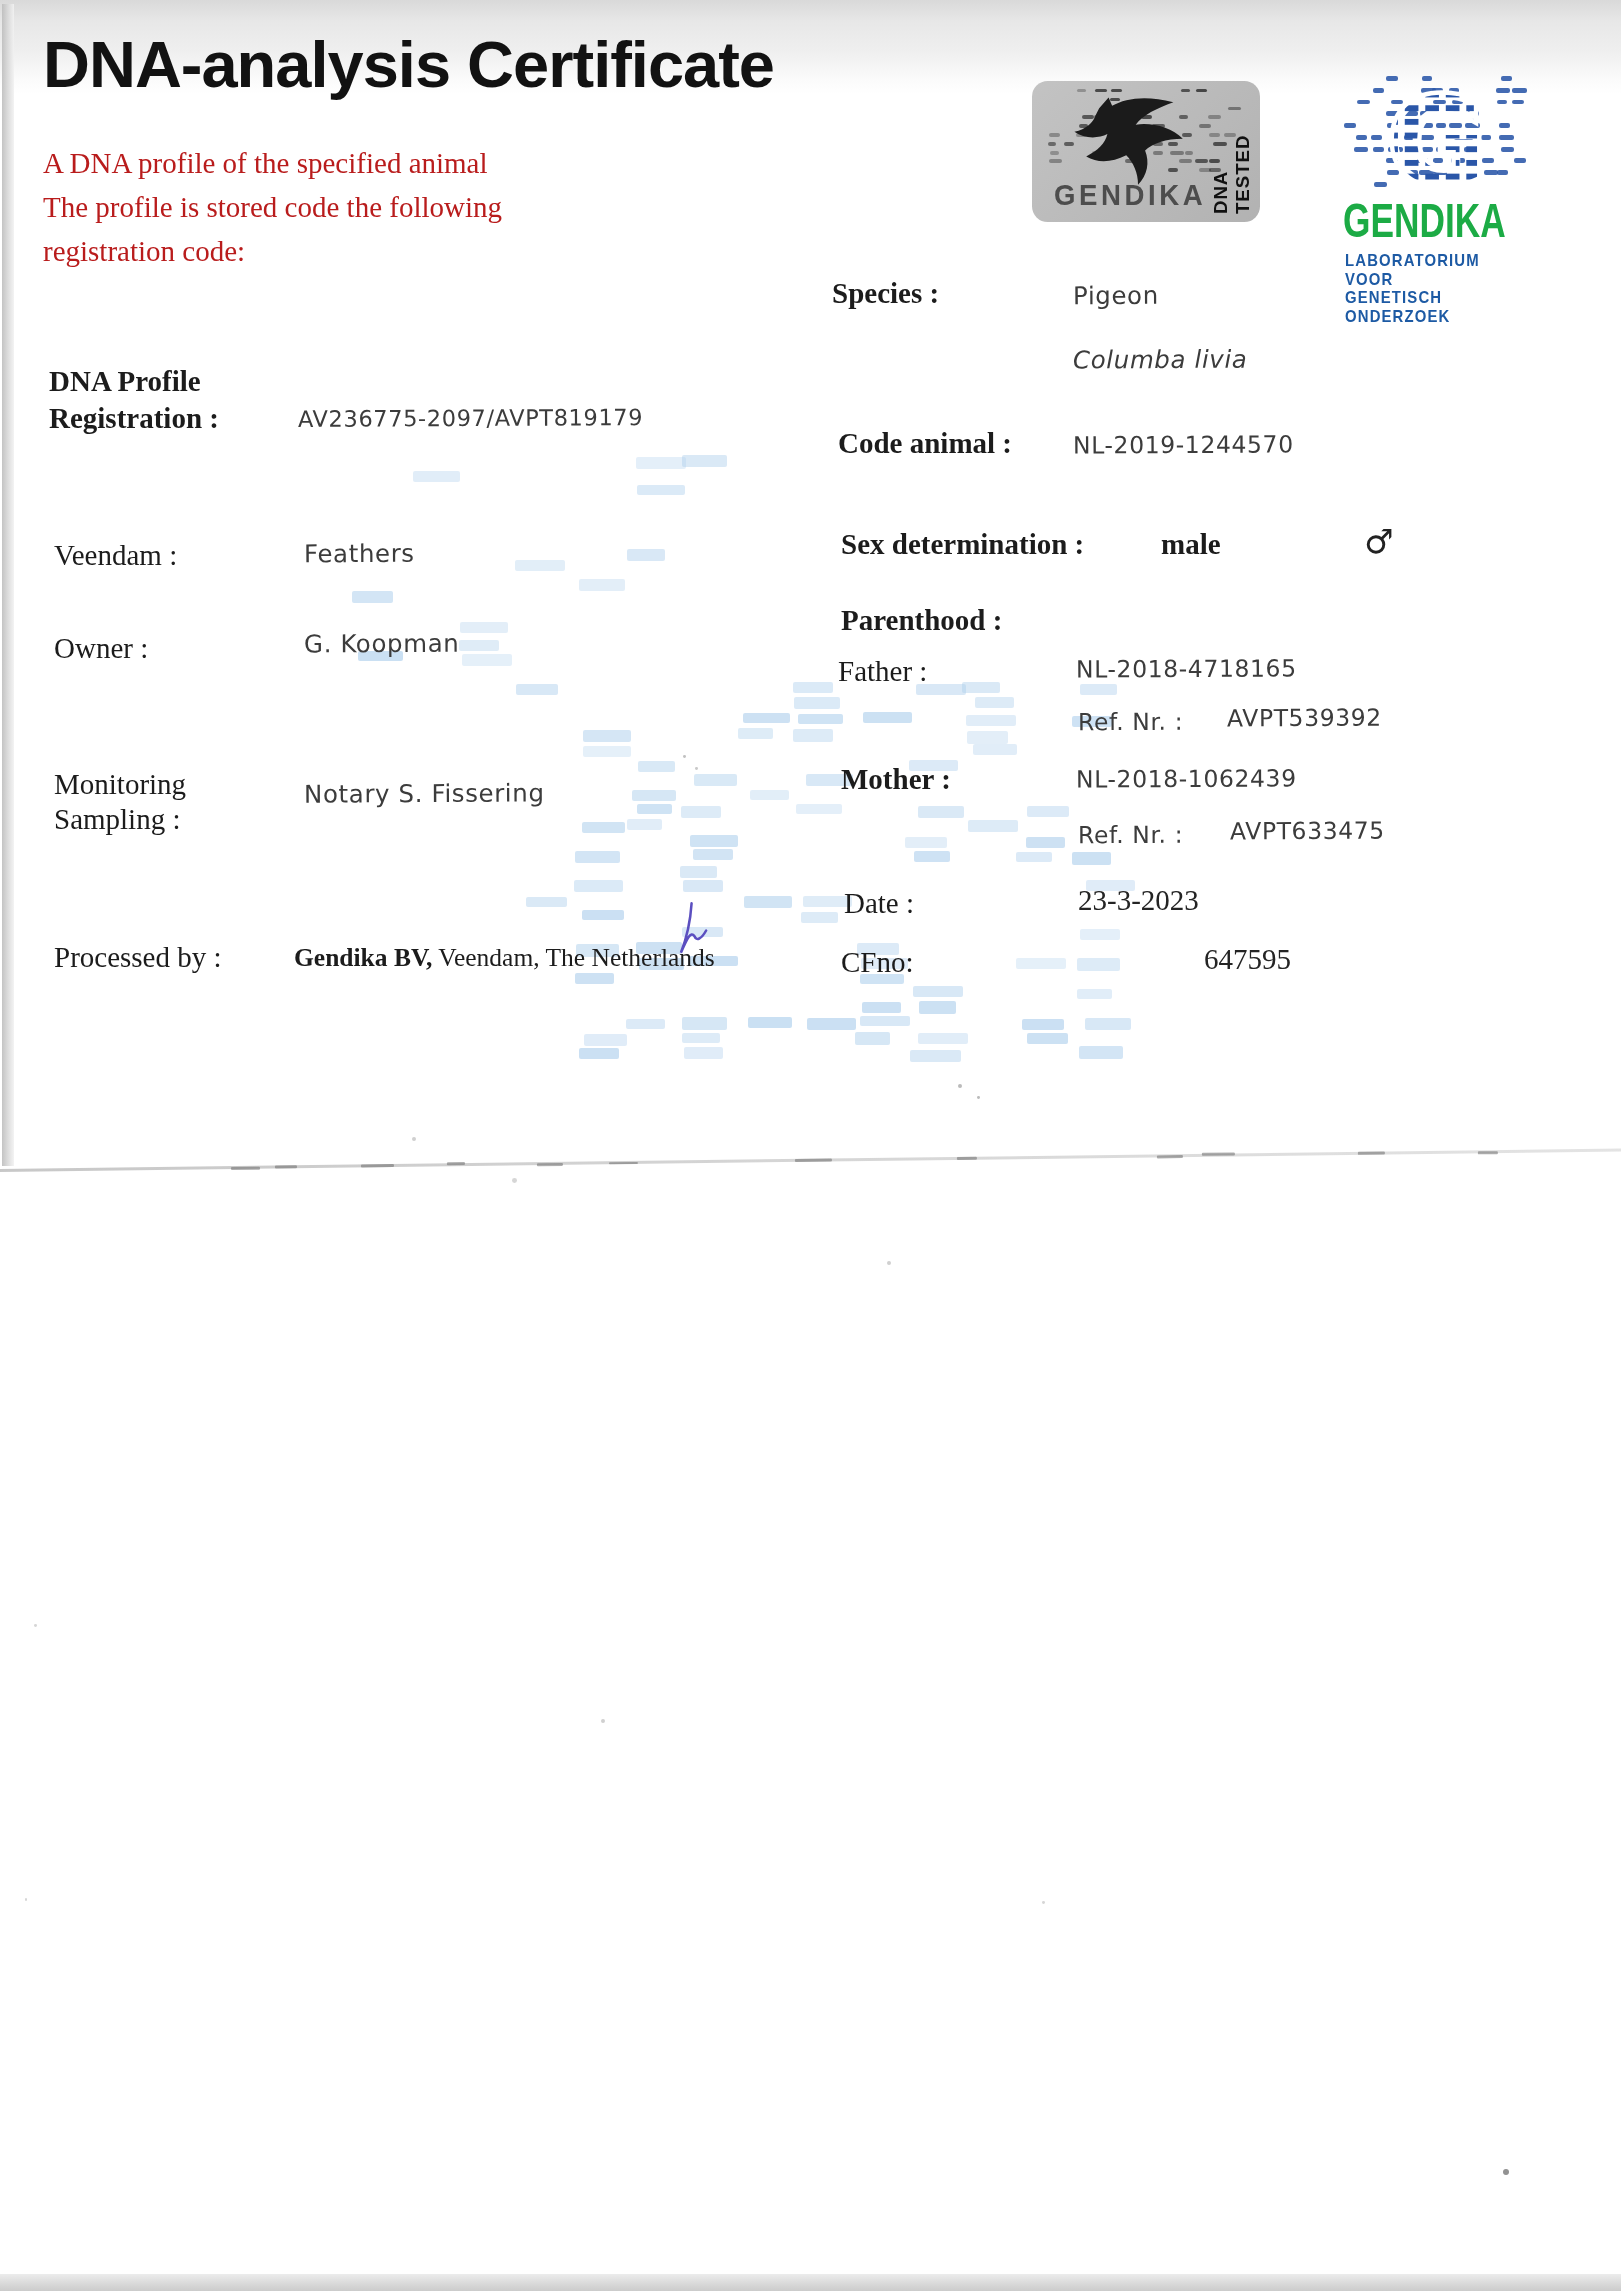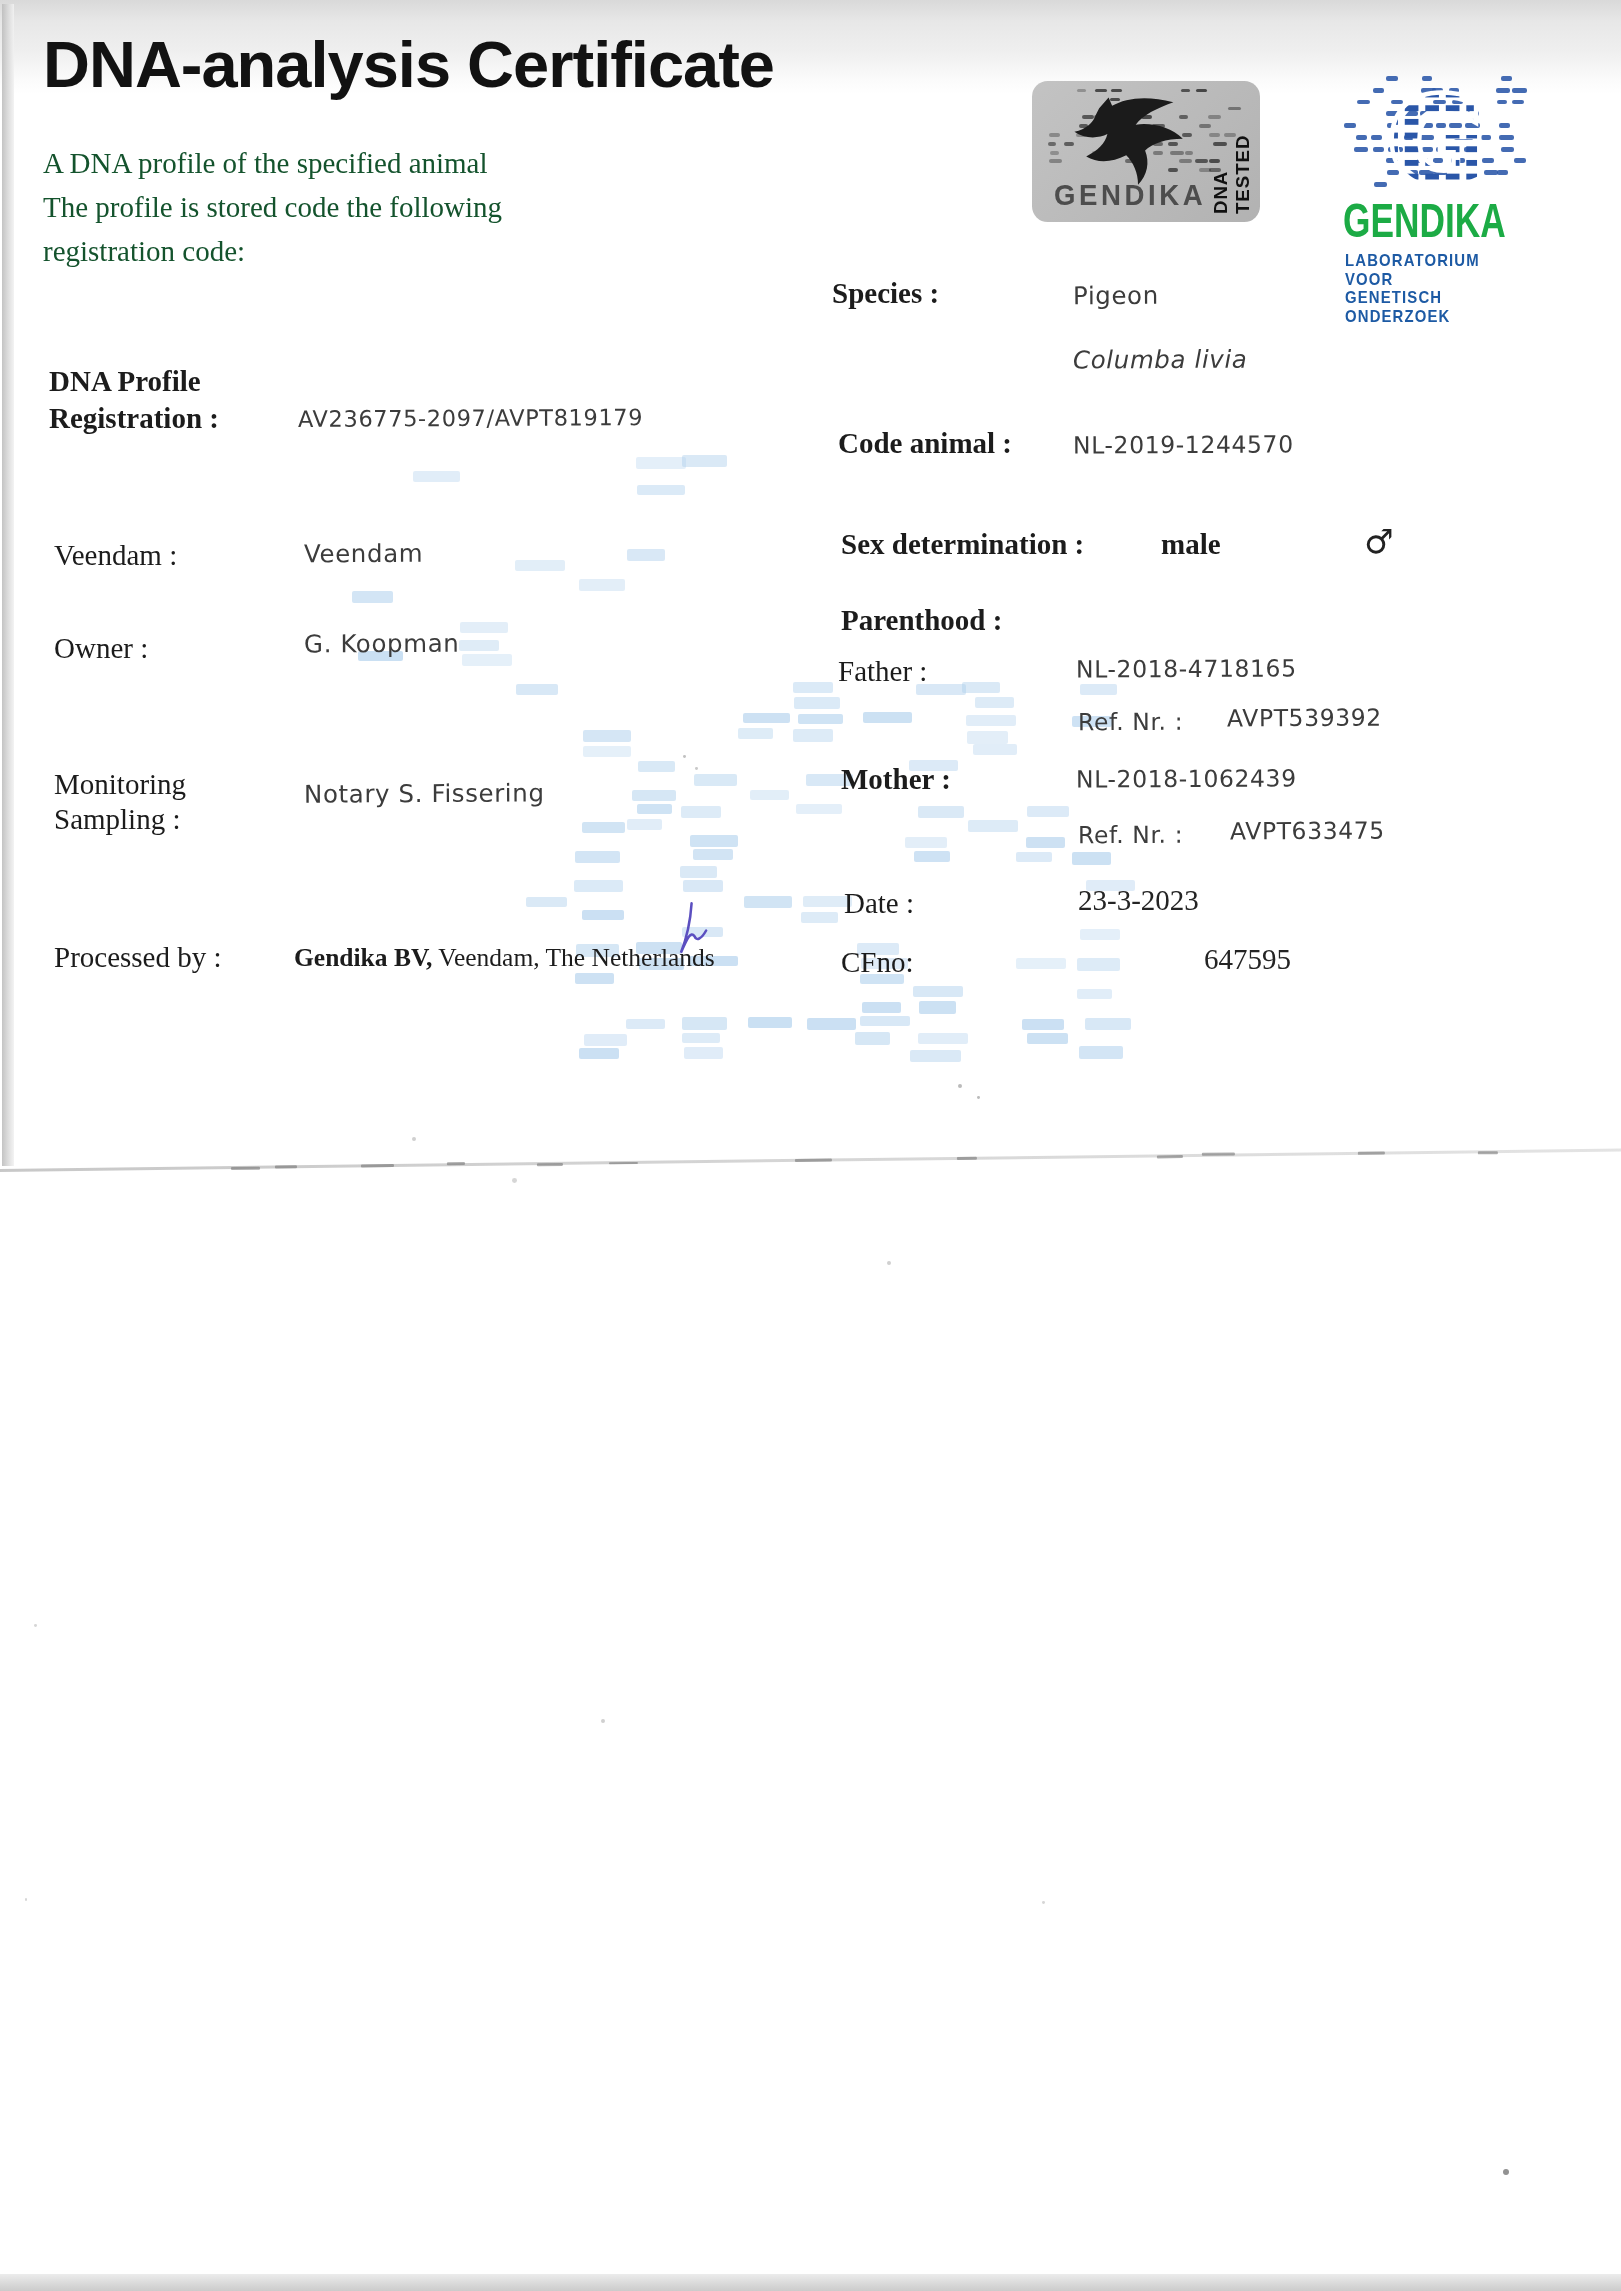--- a/index.html
+++ b/index.html
@@ -22,21 +22,21 @@
   .bottom-edge{left:0;top:2274px;width:1621px;height:17.6px;
     background:linear-gradient(to bottom,#ececec,#c9c9c9);}
   .fold{left:-3.9px;top:1169px;width:1629px;height:2.9px;transform:rotate(-0.72deg);
     transform-origin:left center;
     background:linear-gradient(to right,rgba(190,190,190,.85),rgba(205,205,205,.55));}
   .fold .dash{position:absolute;height:2.9px;background:#6e6e6e;opacity:.55;border-radius:1px;}
   .speck{position:absolute;background:#777;border-radius:50%;opacity:.5;}
 
   .title{left:43px;top:27.4px;font-family:"Liberation Sans",sans-serif;font-weight:bold;
     font-size:65px;letter-spacing:-1px;color:#121212;}
-  .intro{left:43px;top:141px;font-size:29px;line-height:44px;color:#14532d;}
+  .intro{left:43px;top:141px;font-size:29px;line-height:44px;color:#b91c1c;}
 
   
   .stamp{left:1032px;top:81px;width:228px;height:141px;border-radius:15.7px;
     background:linear-gradient(135deg,#c3c3c3,#b2b2b2);}
   .stamp-field{position:absolute;left:0;top:0;width:100%;height:100%;overflow:hidden;border-radius:15.7px;}
   .stamp-brand{position:absolute;left:21.6px;bottom:9.8px;font-family:"Liberation Sans",sans-serif;
     font-weight:bold;font-size:30px;letter-spacing:3.9px;color:#4d4d4d;transform:scaleX(.92);
     transform-origin:left;}
   .stamp-tested{position:absolute;right:5.9px;top:7.8px;height:125px;display:flex;align-items:center;
     font-family:"Liberation Sans",sans-serif;font-weight:bold;font-size:18.6px;color:#111;
@@ -295,21 +295,21 @@
   </div>
 </div>
 
 <div class="abs serif bold" style="left:49px;top:365px;">
   <div>DNA Profile</div>
   <div style="margin-top:3.9px;">Registration :</div>
 </div>
 <div class="abs hand" style="left:298px;top:405px;font-size:22.5px;">AV236775-2097/AVPT819179</div>
 
 <div class="abs serif" style="left:54px;top:539px;">Veendam :</div>
-<div class="abs hand hand-lg" style="left:304px;top:539px;">Veendam</div>
+<div class="abs hand hand-lg" style="left:304px;top:539px;">Feathers</div>
 
 <div class="abs serif" style="left:54px;top:632px;">Owner :</div>
 <div class="abs hand hand-lg" style="left:304px;top:629px;">G. Koopman</div>
 
 <div class="abs serif" style="left:54px;top:767px;line-height:35px;">
   <div>Monitoring</div>
   <div>Sampling :</div>
 </div>
 <div class="abs hand hand-lg" style="left:304px;top:779px;">Notary S. Fissering</div>
 

